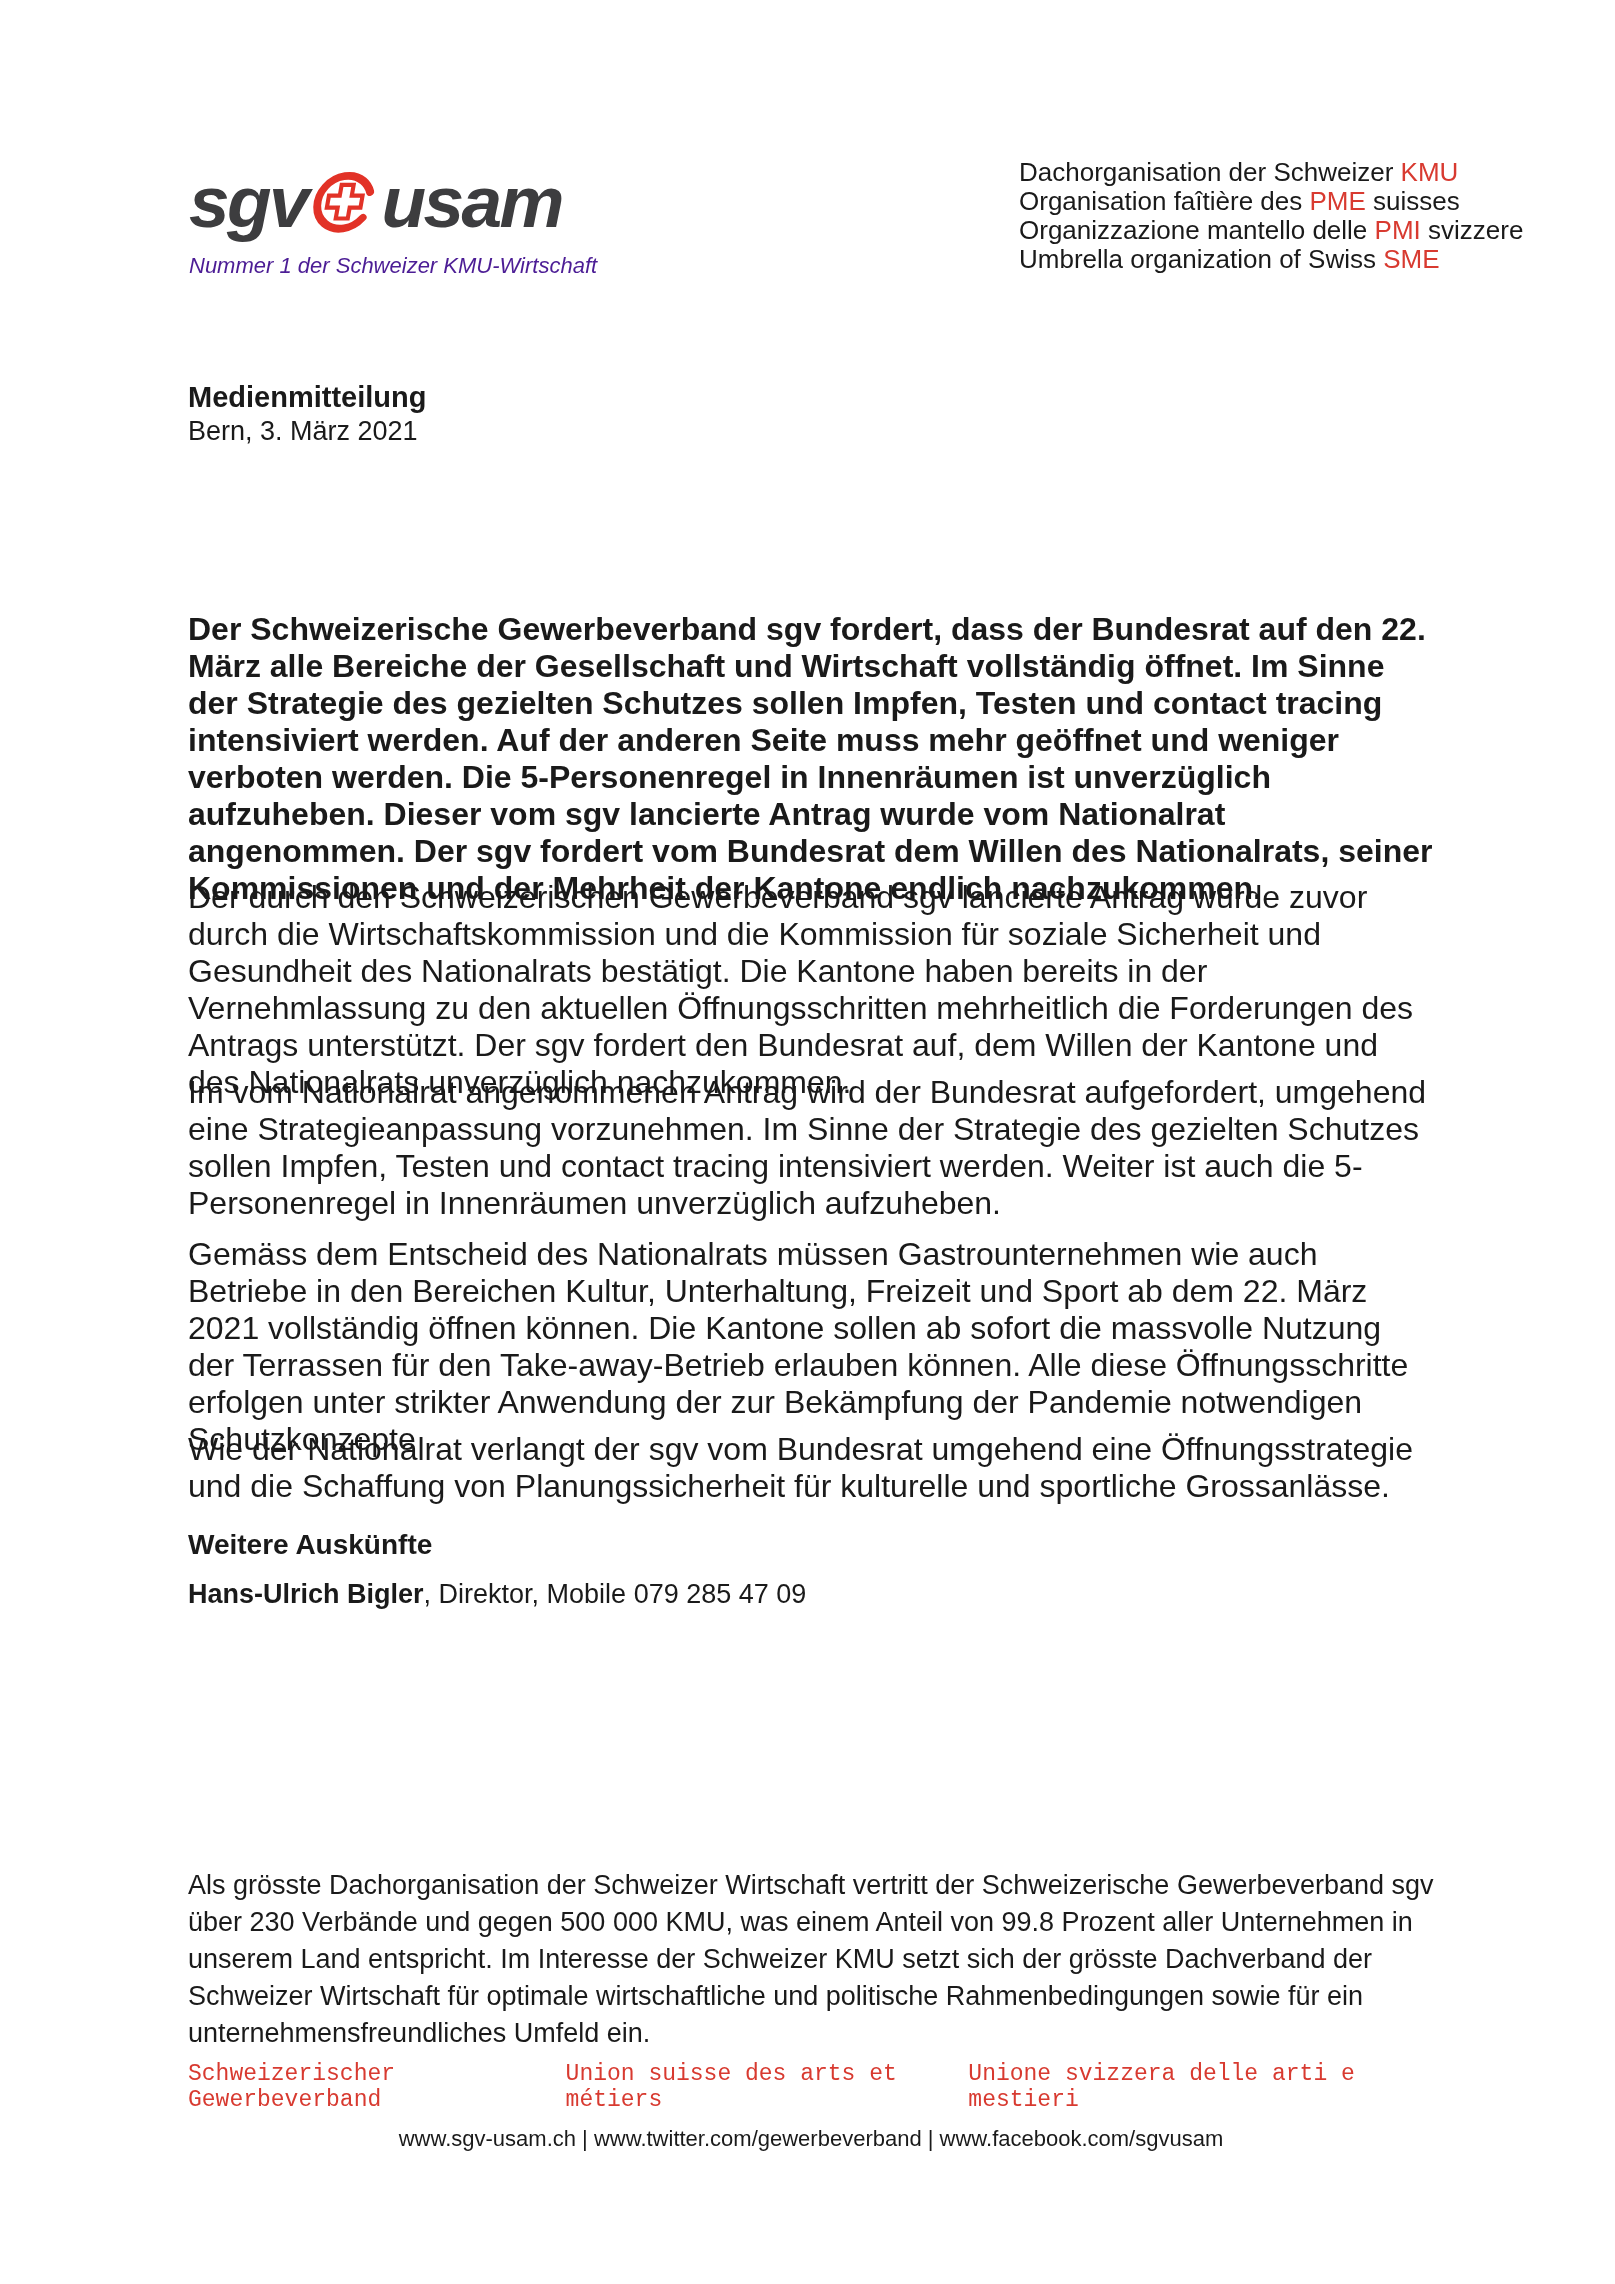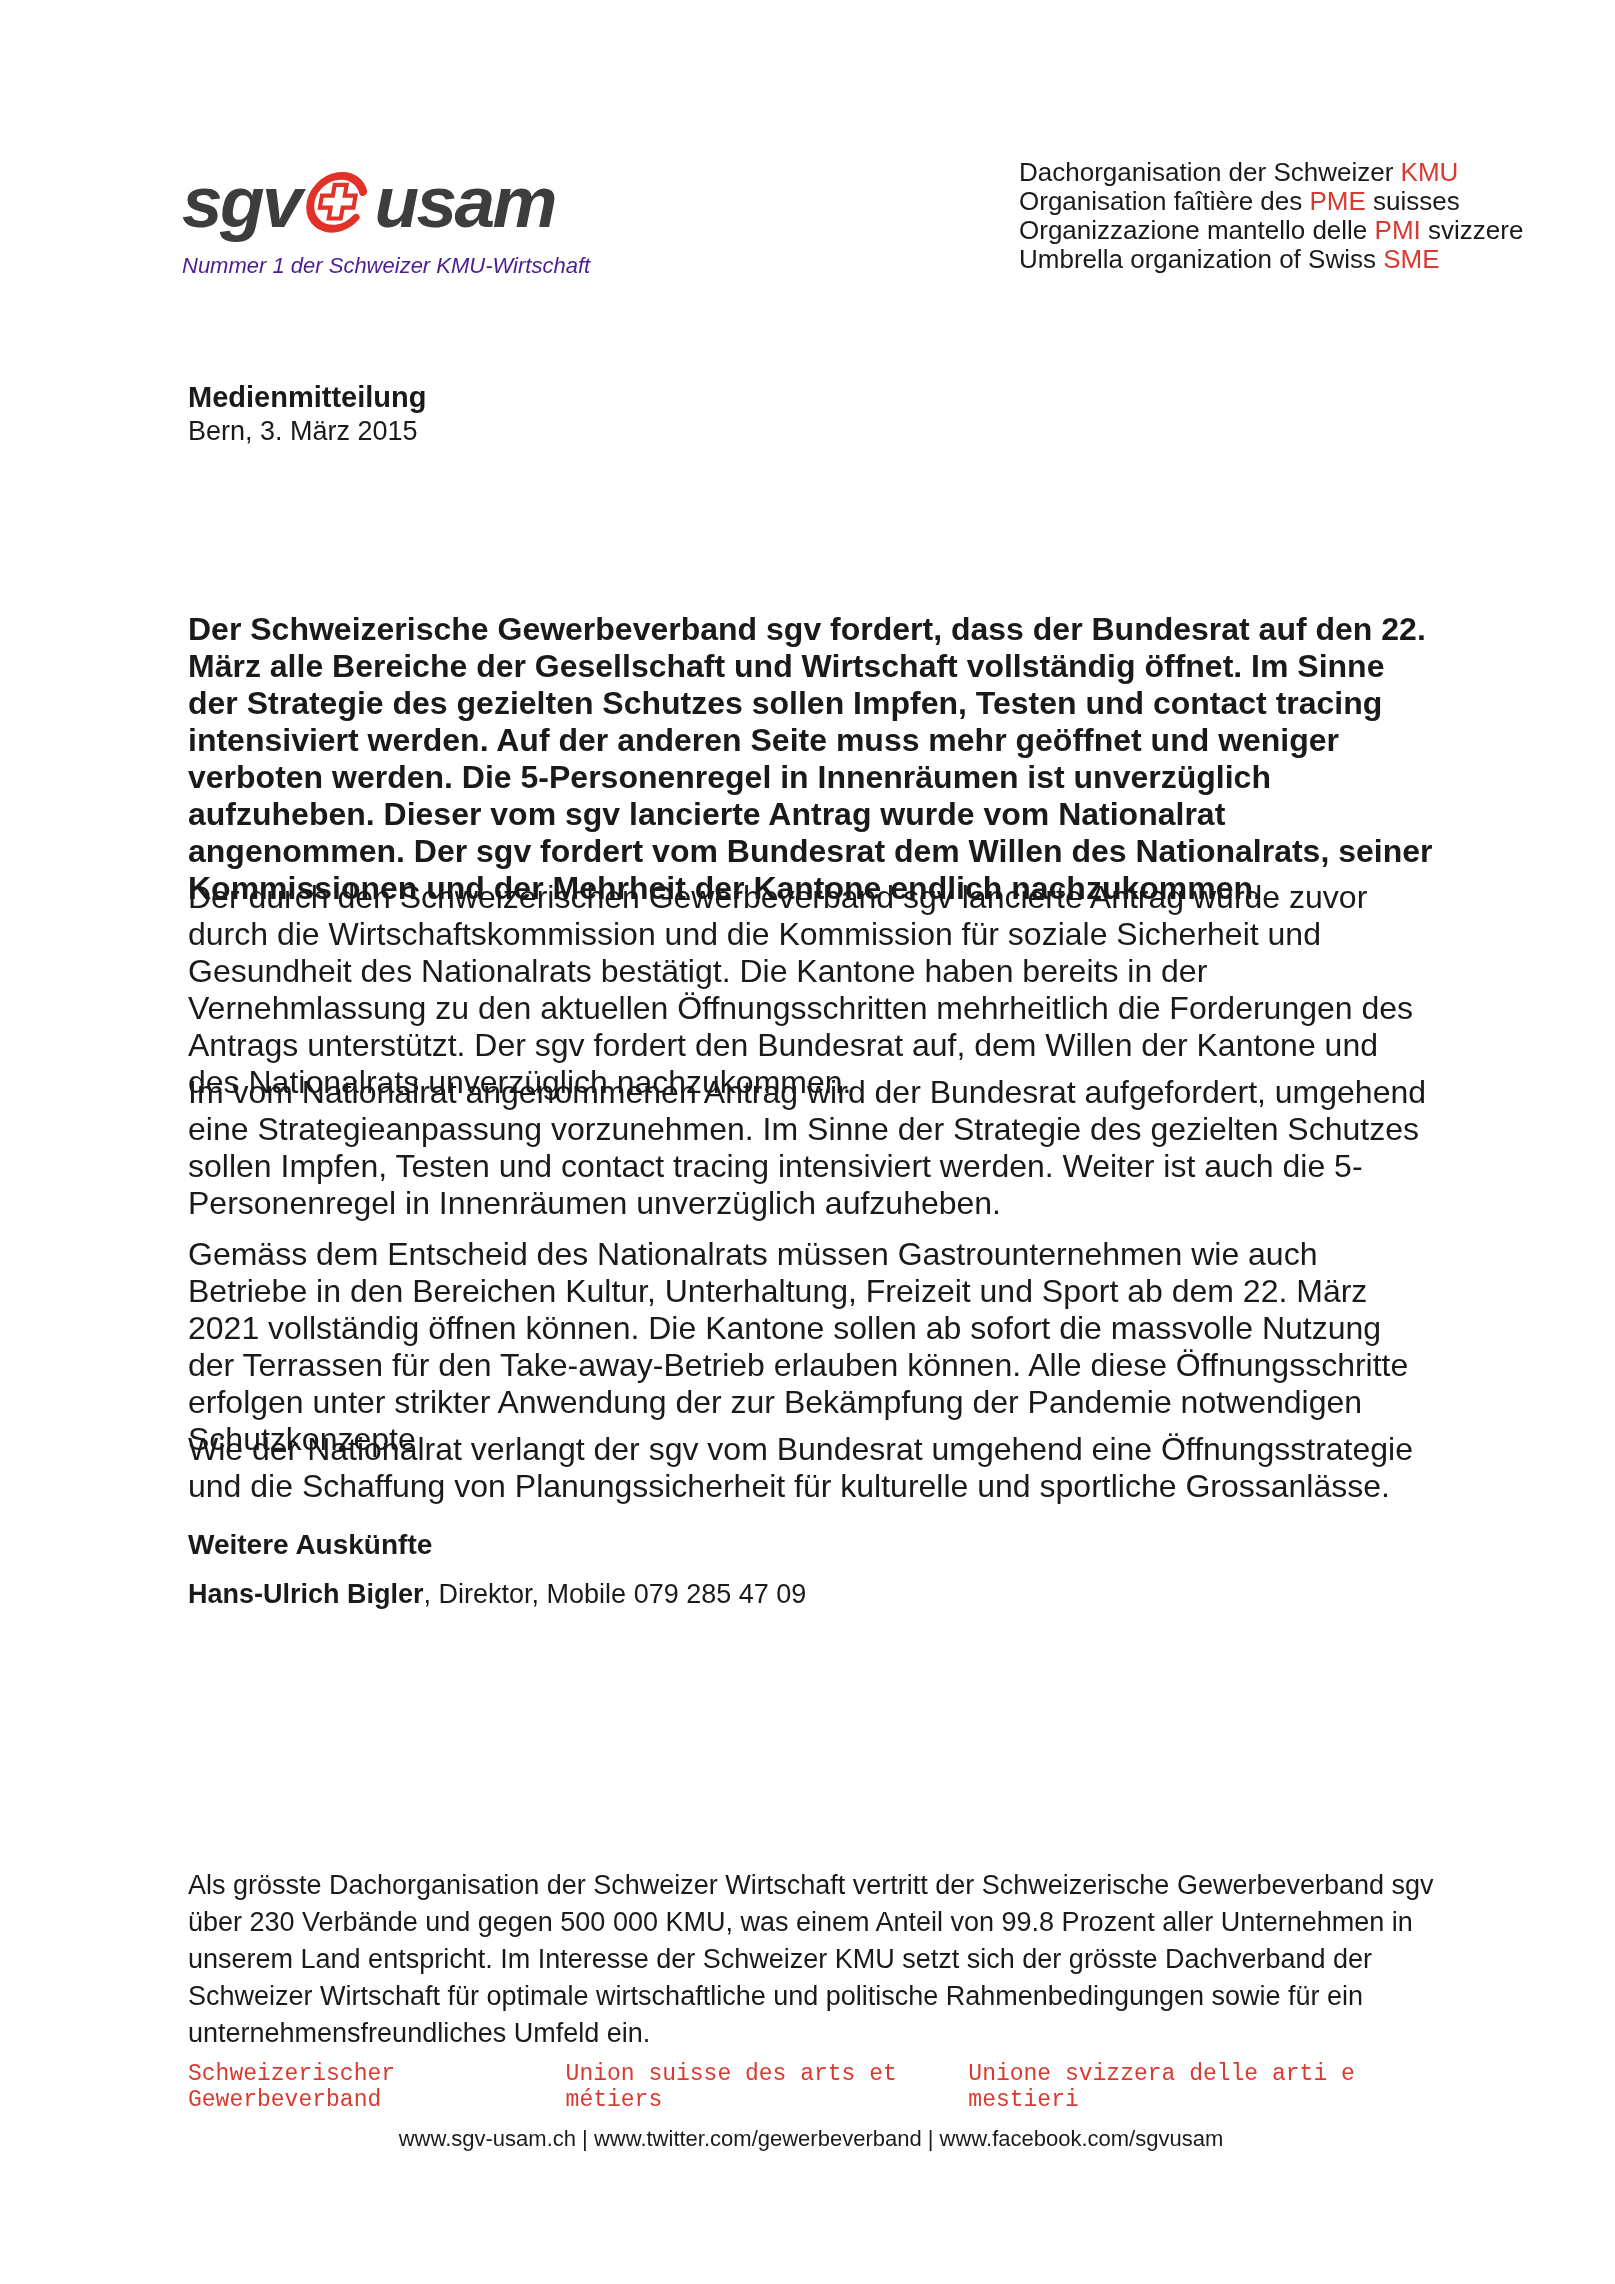--- a/index.html
+++ b/index.html
@@ -9,21 +9,21 @@
     --logo-gray:#3d3d3f;
     --text-dark:#1a1a1a;
   }
   html,body{margin:0;padding:0;background:#ffffff;}
   .page{
     position:relative;width:1616px;height:2284px;background:#ffffff;
     font-family:"Liberation Sans",sans-serif;color:var(--text-dark);
     overflow:hidden;
   }
   
-  .logo-block{position:absolute;left:182px;top:162px;}
+  .logo-block{position:absolute;left:189px;top:162px;}
   .logo-row{display:flex;align-items:center;font-style:italic;font-weight:bold;
     font-size:73px;line-height:1;color:var(--logo-gray);letter-spacing:-2.6px;}
   .logo-emblem{width:72px;height:78px;margin:0 1.3px;transform:translateY(1.3px);flex:none;}
   .tagline{margin-top:13px;font-style:italic;font-size:22px;color:#4c1d95;letter-spacing:0;}
   .org-block{position:absolute;left:1019px;top:158px;font-size:26px;line-height:29px;white-space:nowrap;}
   .org-accent{color:var(--accent-red);}
   
   .doc-meta{position:absolute;left:188px;top:380px;font-size:27px;line-height:34px;}
   .doc-type{font-weight:bold;font-size:29px;}
   .headline{position:absolute;left:188px;top:540px;font-size:32px;font-weight:bold;letter-spacing:-0.3px;}
@@ -66,21 +66,21 @@
 
   <div class="org-block">
     <div><span>Dachorganisation der Schweizer </span><span class="org-accent">KMU</span><span></span></div>
     <div><span>Organisation faîtière des </span><span class="org-accent">PME</span><span> suisses</span></div>
     <div><span>Organizzazione mantello delle </span><span class="org-accent">PMI</span><span> svizzere</span></div>
     <div><span>Umbrella organization of Swiss </span><span class="org-accent">SME</span><span></span></div>
   </div>
 
   <div class="doc-meta">
     <div class="doc-type">Medienmitteilung</div>
-    <div>Bern, 3. März 2015</div>
+    <div>Bern, 3. März 2021</div>
   </div>
 
 
   <p class="para lead p-lead" style="margin:0;">Der Schweizerische Gewerbeverband sgv fordert, dass der Bundesrat auf den 22. März alle Bereiche der Gesellschaft und Wirtschaft vollständig öffnet. Im Sinne der Strategie des gezielten Schutzes sollen Impfen, Testen und contact tracing intensiviert werden. Auf der anderen Seite muss mehr geöffnet und weniger verboten werden. Die 5-Personenregel in Innenräumen ist unverzüglich aufzuheben. Dieser vom sgv lancierte Antrag wurde vom Nationalrat angenommen. Der sgv fordert vom Bundesrat dem Willen des Nationalrats, seiner Kommissionen und der Mehrheit der Kantone endlich nachzukommen.</p>
   <p class="para p-2" style="margin:0;">Der durch den Schweizerischen Gewerbeverband sgv lancierte Antrag wurde zuvor durch die Wirtschaftskommission und die Kommission für soziale Sicherheit und Gesundheit des Nationalrats bestätigt. Die Kantone haben bereits in der Vernehmlassung zu den aktuellen Öffnungsschritten mehrheitlich die Forderungen des Antrags unterstützt. Der sgv fordert den Bundesrat auf, dem Willen der Kantone und des Nationalrats unverzüglich nachzukommen.</p>
   <p class="para p-3" style="margin:0;">Im vom Nationalrat angenommenen Antrag wird der Bundesrat aufgefordert, umgehend eine Strategieanpassung vorzunehmen. Im Sinne der Strategie des gezielten Schutzes sollen Impfen, Testen und contact tracing intensiviert werden. Weiter ist auch die 5-Personenregel in Innenräumen unverzüglich aufzuheben.</p>
   <p class="para p-4" style="margin:0;">Gemäss dem Entscheid des Nationalrats müssen Gastrounternehmen wie auch Betriebe in den Bereichen Kultur, Unterhaltung, Freizeit und Sport ab dem 22. März 2021 vollständig öffnen können. Die Kantone sollen ab sofort die massvolle Nutzung der Terrassen für den Take-away-Betrieb erlauben können. Alle diese Öffnungsschritte erfolgen unter strikter Anwendung der zur Bekämpfung der Pandemie notwendigen Schutzkonzepte</p>
   <p class="para p-5" style="margin:0;">Wie der Nationalrat verlangt der sgv vom Bundesrat umgehend eine Öffnungsstrategie und die Schaffung von Planungssicherheit für kulturelle und sportliche Grossanlässe.</p>
 
   <div class="contacts-heading">Weitere Auskünfte</div>

